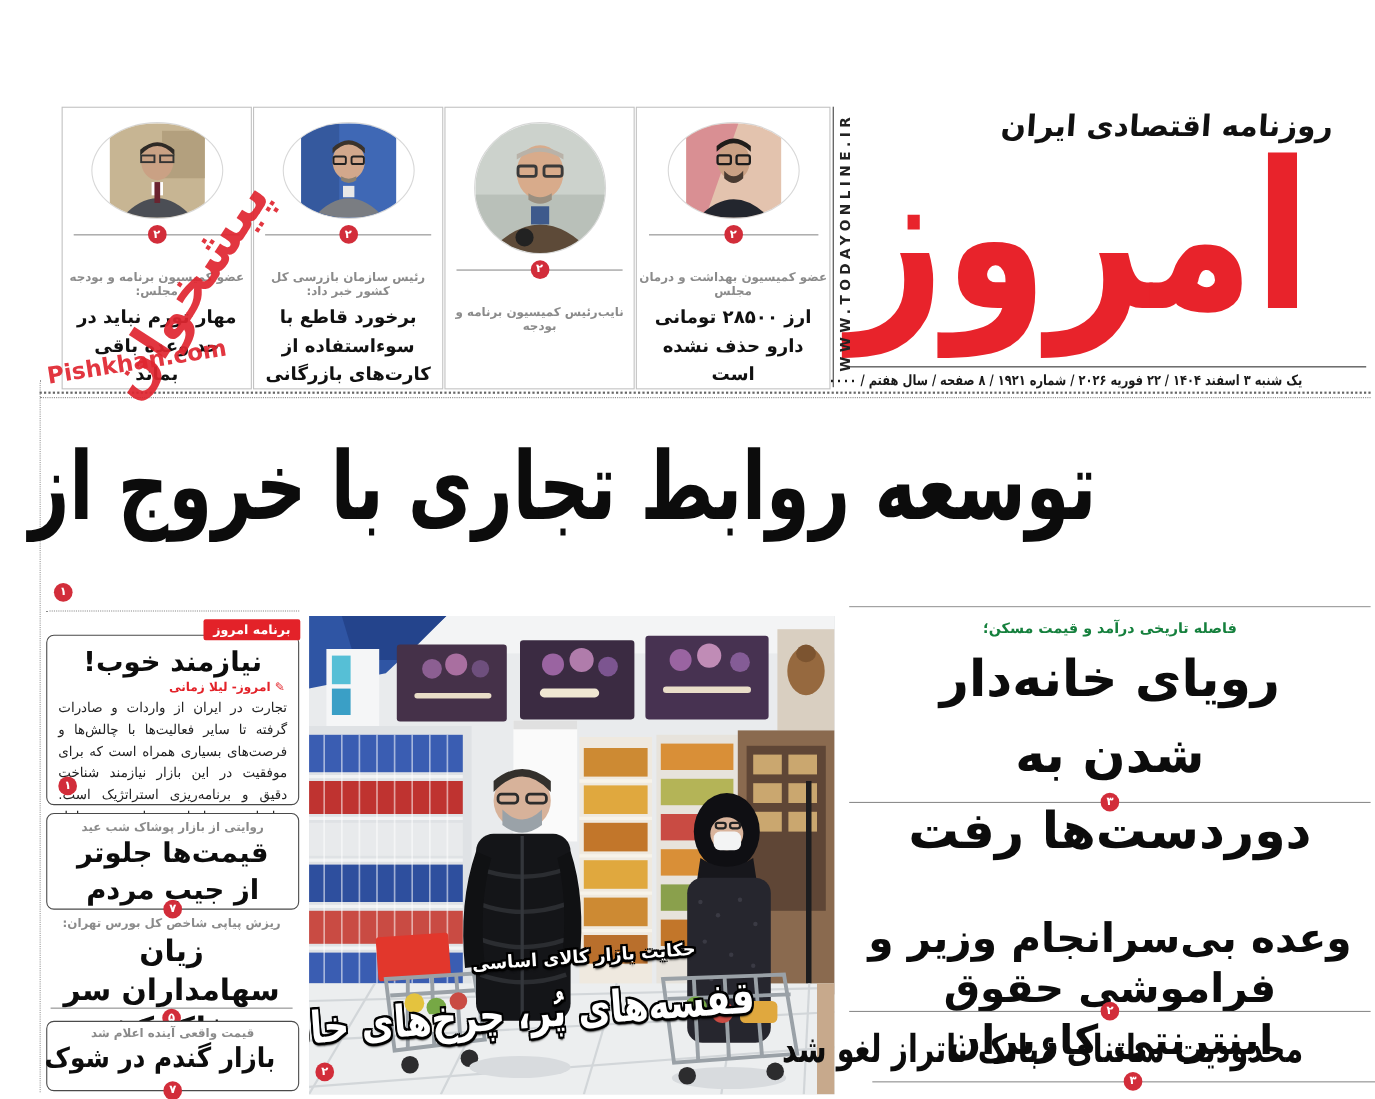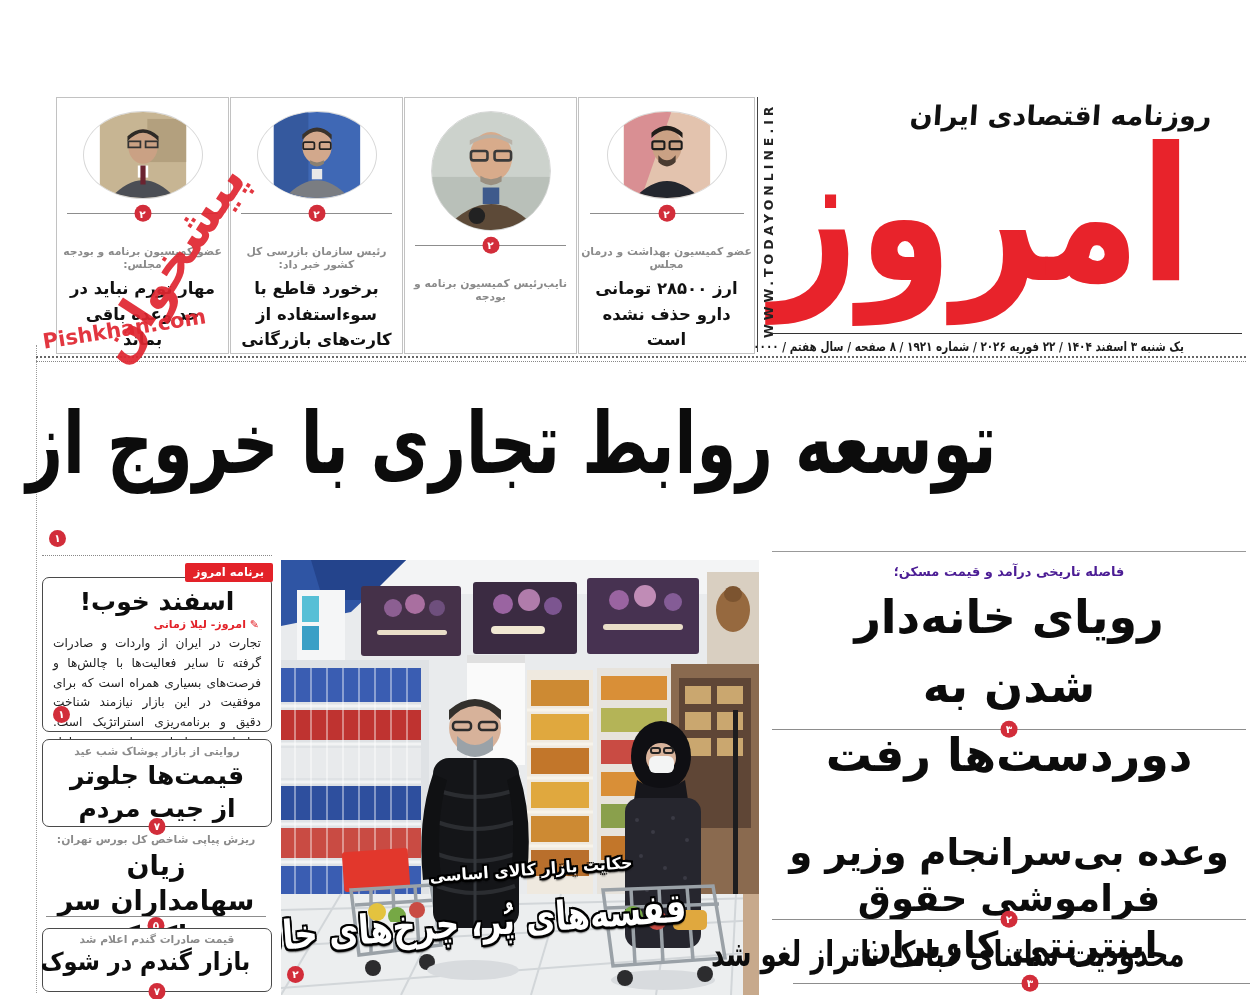--- a/index.html
+++ b/index.html
@@ -37,21 +37,21 @@
   #editorial{border:1.5px solid #4a4a4a;border-radius:7px;background:#fff;}
   #edit-tab{background:#e32229;color:#fff;font-size:11.5px;font-weight:700;padding:2px 9px 3px;border-radius:2px;}
   #edit-title{font-size:25px;font-weight:800;color:#0d0d0d;text-align:center;}
   #edit-byline{color:#e32229;font-size:11px;font-weight:700;text-align:right;}
   #edit-body{font-size:12.2px;line-height:1.62;color:#222;text-align:justify;}
   
   .lbox{border:1.5px solid #4a4a4a;border-radius:7px;background:#fff;display:flex;flex-direction:column;align-items:center;}
   .lbox .pbadge,.lfree .pbadge{position:absolute;right:50%;transform:translateX(50%);}
   .ltitle{font-weight:800;color:#0d0d0d;text-align:center;line-height:1.3;}
   
-  .rkicker{color:#4c1d95;font-size:13px;font-weight:700;text-align:center;}
+  .rkicker{color:#15803d;font-size:13px;font-weight:700;text-align:center;}
   .rtitle{font-weight:800;color:#0c0c0c;text-align:center;line-height:1.5;}
   
   #photo{overflow:hidden;background:#e8eaec;}
   #photo svg{display:block;width:100%;height:100%;}
   .capwrap{position:absolute;text-align:center;}
   .outline-w{color:#fff;font-weight:800;text-shadow:-2px 0 0 #000,2px 0 0 #000,0 -2px 0 #000,0 2px 0 #000,-2px -2px 0 #000,2px 2px 0 #000,-2px 2px 0 #000,2px -2px 0 #000,0 3px 2px #000;}
   
   #wm{z-index:60;color:#e02630;pointer-events:none;}
   #wm .fa{font-size:52px;font-weight:800;display:inline-block;transform:rotate(-57deg);opacity:.92;}
   #wm .en{font-size:21px;font-weight:800;display:inline-block;transform:rotate(-9deg);opacity:.92;}
@@ -167,21 +167,21 @@
 
   <div class="abs" style="left:55px;top:400px;width:1140px;text-align:center;">
     <span id="lead-headline" class="fit" style="transform: scaleX(0.742188); transform-origin: center center;">توسعه روابط تجاری با خروج از انزوا</span>
   </div>
   <span class="pbadge abs" style="left:49px;top:530px;">۱</span>
   <div class="abs dotline fine" style="left:42px;top:555px;width:230px;"></div>
   <div class="abs" style="left:772px;top:551px;width:474px;border-top:1.2px solid #999;"></div>
 
   <div class="abs" id="editorial" style="left:42px;top:577px;width:228px;height:153px;">
     <span class="abs" id="edit-tab" style="right:-2px;top:-15px;">برنامه امروز</span>
-    <div id="edit-title" style="margin-top:9px;">اسفند خوب!</div>
+    <div id="edit-title" style="margin-top:9px;">نیازمند خوب!</div>
     <div id="edit-byline" style="margin:2px 12px 3px 0;">
       <span>✎</span>
       <span>امروز- لیلا زمانی</span>
     </div>
     <div id="edit-body" style="margin:0 10px;">تجارت در ایران از واردات و صادرات گرفته تا سایر فعالیت‌ها با چالش‌ها و فرصت‌های بسیاری همراه است که برای موفقیت در این بازار نیازمند شناخت دقیق و برنامه‌ریزی استراتژیک است. صادرات و واردات نشان‌دهنده تعامل اقتصادی بین کشورهاست و نقش بسیار مهمی در توسعه و رشد اقتصادی آن‌ها دارد.</div>
     <span class="pbadge abs" style="left:10px;bottom:8px;">۱</span>
   </div>
 
   <div class="lbox abs" style="left:42px;top:739px;width:228px;height:86px;">
     <div class="kicker" style="margin-top:5px;">روایتی از بازار پوشاک شب عید</div>
@@ -191,21 +191,21 @@
 
   <div class="abs lfree" style="left:42px;top:833px;width:228px;height:84px;">
     <div class="kicker">ریزش پیاپی شاخص کل بورس تهران:</div>
     <div class="ltitle" style="font-size:27px;padding:2px 10px 0;">زیان سهامداران سر به فلک کشید</div>
     <div class="rule" style="position:absolute;bottom:0;left:4px;right:4px;">
         <span class="pbadge">۵</span>
       </div>
   </div>
 
   <div class="lbox abs" style="left:42px;top:928px;width:228px;height:62px;">
-    <div class="kicker" style="margin-top:4px;">قیمت صادرات گندم اعلام شد</div>
+    <div class="kicker" style="margin-top:4px;">قیمت واقعی آینده اعلام شد</div>
     <div class="ltitle" style="font-size:25px;width:210px;text-align:right;">
       <span class="fit" style="transform: scaleX(0.901288); transform-origin: center center;">بازار گندم در شوک</span>
     </div>
     <span class="pbadge abs" style="bottom:-9px;">۷</span>
   </div>
 
   <div class="abs" id="photo" style="left:281px;top:560px;width:478px;height:435px;">
     <svg viewBox="0 0 478 435" preserveAspectRatio="none">
       <rect width="478" height="435" fill="#e9ebed"></rect>
 

